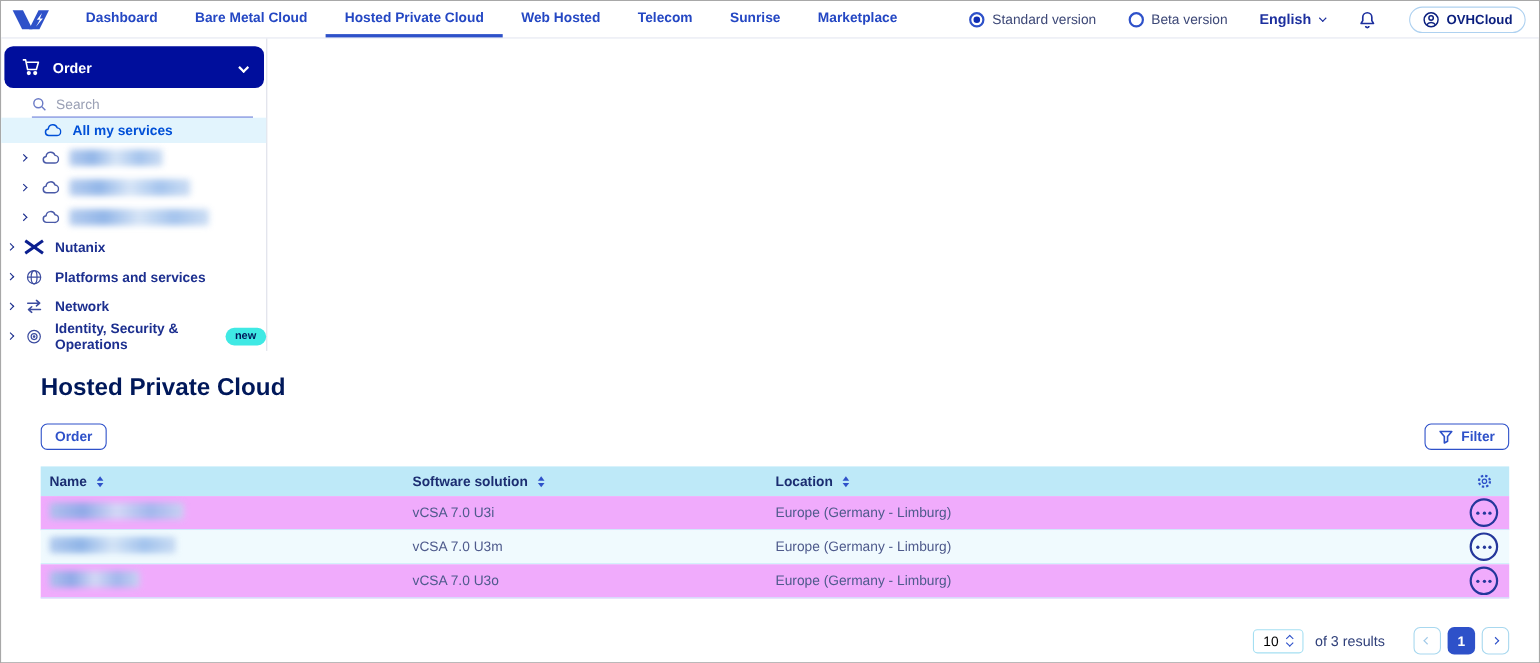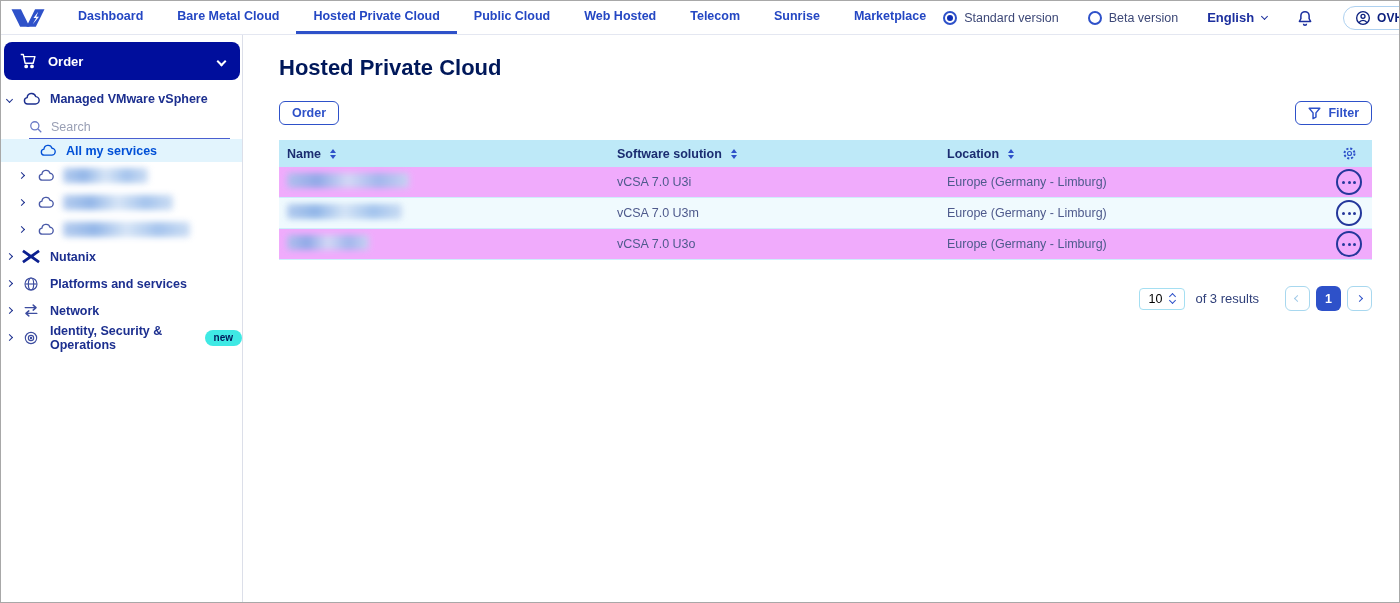--- a/index.html
+++ b/index.html
@@ -35,21 +35,21 @@
   .radio { width:14px; height:14px; border-radius:50%; border:2px solid #2e51c9; position:relative; flex:0 0 auto; }
   .radio.sel::after { content:""; position:absolute; inset:2px; border-radius:50%; background:#0f2db3; }
   .lang { display:flex; align-items:center; gap:8px; font-size:13px; font-weight:bold; color:#1c2f9e; cursor:pointer; }
   .lang .chev { margin-top:-3px; }
   .bell { display:flex; align-items:center; cursor:pointer; }
   .account-pill {
     display:flex; align-items:center; gap:6px; border:1px solid #aed1f0; border-radius:14px;
     padding:3px 11px; font-size:12px; font-weight:bold; color:#0b1f7e; background:#fff; cursor:pointer;
   }
   
-  .content { display:flex; height:568px; }
+  .content { display:flex; height:568px;flex-direction:column; }
   .sidebar { width:242px; flex:0 0 242px; border-right:1px solid #dcdfe9; padding-top:7px; position:relative; }
   .main { flex:1; padding:12px 27px 0 36px; }
   
   .order-btn {
     margin:0 3px; width:236px; height:38px; background:#000E9C; border:none; border-radius:8px;
     display:flex; align-items:center; padding:0 15px; color:#fff; font-size:13px; font-weight:bold;
     font-family:inherit; cursor:pointer; gap:11px;
   }
   .order-btn .chev { margin-left:auto; color:#fff; }
   .tree-row { display:flex; align-items:center; height:26px; font-size:12.5px; font-weight:bold; color:#1c2f8f; cursor:pointer; }
@@ -123,21 +123,20 @@
     <svg width="38" height="22" viewBox="0 0 48 28">
       <path d="M3 3 L15 3 L26 25 L14 25 Z" fill="#2e51c9"></path>
       <path d="M45 3 L33 3 L22 25 L34 25 Z" fill="#2e51c9"></path>
       <path d="M37 6 L31 14 L34.5 14 L30 22 L38 12.5 L34.5 12.5 Z" fill="#fff"></path>
     </svg>
   </div>
   <nav class="nav-tabs" id="nav-tabs">
       <div class="tab">Dashboard</div>
       <div class="tab">Bare Metal Cloud</div>
       <div class="tab active">Hosted Private Cloud</div>
-      <div class="tab">Public Cloud</div>
       <div class="tab">Web Hosted</div>
       <div class="tab">Telecom</div>
       <div class="tab">Sunrise</div>
       <div class="tab">Marketplace</div>
     </nav>
   <div class="top-right">
     <label class="radio-opt">
       <span class="radio sel"></span>
       <span>Standard version</span>
     </label>
@@ -172,29 +171,20 @@
     <button class="order-btn">
       <svg width="18" height="16" viewBox="0 0 24 22" fill="none" stroke="#fff" stroke-width="2" stroke-linejoin="round">
         <path d="M2 2 h3.5 l2.5 12 h11 l2.5 -9 H6.5"></path>
         <circle cx="9.5" cy="18.5" r="1.6" fill="#fff"></circle>
         <circle cx="17.5" cy="18.5" r="1.6" fill="#fff"></circle>
       </svg>
       <span>Order</span>
       <span class="chev down"></span>
     </button>
 
-    <div class="tree-row sec-head">
-      <span class="chev down sm"></span>
-      <span class="icon-slot">
-        <svg width="17" height="14" viewBox="0 0 24 18" fill="none" stroke="#1c2f8f" stroke-width="2" stroke-linejoin="round">
-          <path d="M6.5 16 a4.5 4.5 0 0 1 -.6 -8.96 A6.2 6.2 0 0 1 18 5.6 a4.2 4.2 0 0 1 -.8 10.4 z"></path>
-        </svg>
-      </span>
-      <span>Managed VMware vSphere</span>
-    </div>
 
     <div class="search-wrap">
       <svg width="14" height="14" viewBox="0 0 24 24" fill="none" stroke="#6b7bc6" stroke-width="2.2">
         <circle cx="10" cy="10" r="7"></circle>
         <path d="M15.5 15.5 L21 21"></path>
       </svg>
       <input type="text" placeholder="Search" style="">
     </div>
 
     <div class="tree-row active-item">

